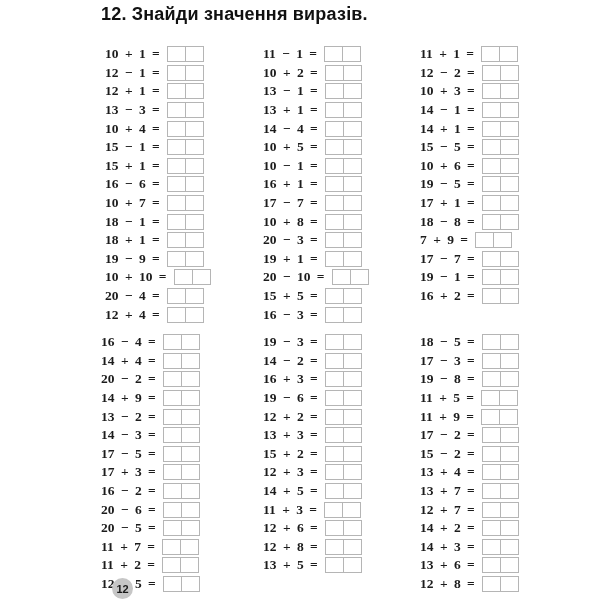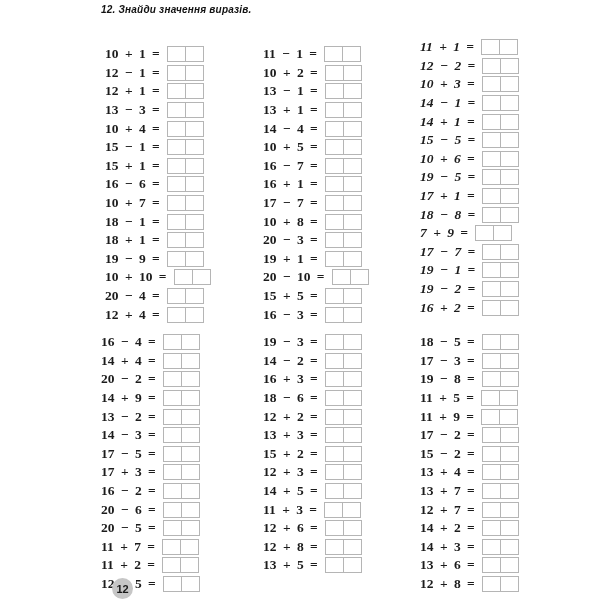--- a/index.html
+++ b/index.html
@@ -13,26 +13,25 @@
     height: 600px;
     background: #ffffff;
     overflow: hidden;
     font-family: "Liberation Serif", serif;
   }
   .title {
     position: absolute;
     left: 101px;
     top: 4px;
     font-family: "Liberation Sans", sans-serif;
-    font-size: 10px;
+    font-size: 18px;
     font-weight: 700;
     color: #111111;
     letter-spacing: 0.2px;
     white-space: nowrap;
-    font-style: italic;
   }
   .col {
     position: absolute;
     width: 165px;
     margin-top: 14px;
   }
   .row {
     display: flex;
     align-items: center;
     height: 18.6px;
@@ -227,21 +226,21 @@
         </div>
       </div>
       <div class="row">
         <span class="expr">10 + 5 =</span>
         <div class="abox">
           <div class="cell"></div>
           <div class="cell"></div>
         </div>
       </div>
       <div class="row">
-        <span class="expr">16 − 7 =</span>
+        <span class="expr">10 − 1 =</span>
         <div class="abox">
           <div class="cell"></div>
           <div class="cell"></div>
         </div>
       </div>
       <div class="row">
         <span class="expr">16 + 1 =</span>
         <div class="abox">
           <div class="cell"></div>
           <div class="cell"></div>
@@ -290,21 +289,21 @@
         </div>
       </div>
       <div class="row">
         <span class="expr">16 − 3 =</span>
         <div class="abox">
           <div class="cell"></div>
           <div class="cell"></div>
         </div>
       </div>
     </div>
-  <div class="col" style="left:420px; top:24px;font-style:italic;">
+  <div class="col" style="left:420px; top:31px;">
       <div class="row">
         <span class="expr">11 + 1 =</span>
         <div class="abox">
           <div class="cell"></div>
           <div class="cell"></div>
         </div>
       </div>
       <div class="row">
         <span class="expr">12 − 2 =</span>
         <div class="abox">
@@ -377,27 +376,20 @@
       </div>
       <div class="row">
         <span class="expr">17 − 7 =</span>
         <div class="abox">
           <div class="cell"></div>
           <div class="cell"></div>
         </div>
       </div>
       <div class="row">
         <span class="expr">19 − 1 =</span>
-        <div class="abox">
-          <div class="cell"></div>
-          <div class="cell"></div>
-        </div>
-      </div>
-      <div class="row">
-        <span class="expr">19 − 2 =</span>
         <div class="abox">
           <div class="cell"></div>
           <div class="cell"></div>
         </div>
       </div>
       <div class="row">
         <span class="expr">16 + 2 =</span>
         <div class="abox">
           <div class="cell"></div>
           <div class="cell"></div>
@@ -521,21 +513,21 @@
         </div>
       </div>
       <div class="row">
         <span class="expr">16 + 3 =</span>
         <div class="abox">
           <div class="cell"></div>
           <div class="cell"></div>
         </div>
       </div>
       <div class="row">
-        <span class="expr">18 − 6 =</span>
+        <span class="expr">19 − 6 =</span>
         <div class="abox">
           <div class="cell"></div>
           <div class="cell"></div>
         </div>
       </div>
       <div class="row">
         <span class="expr">12 + 2 =</span>
         <div class="abox">
           <div class="cell"></div>
           <div class="cell"></div>

